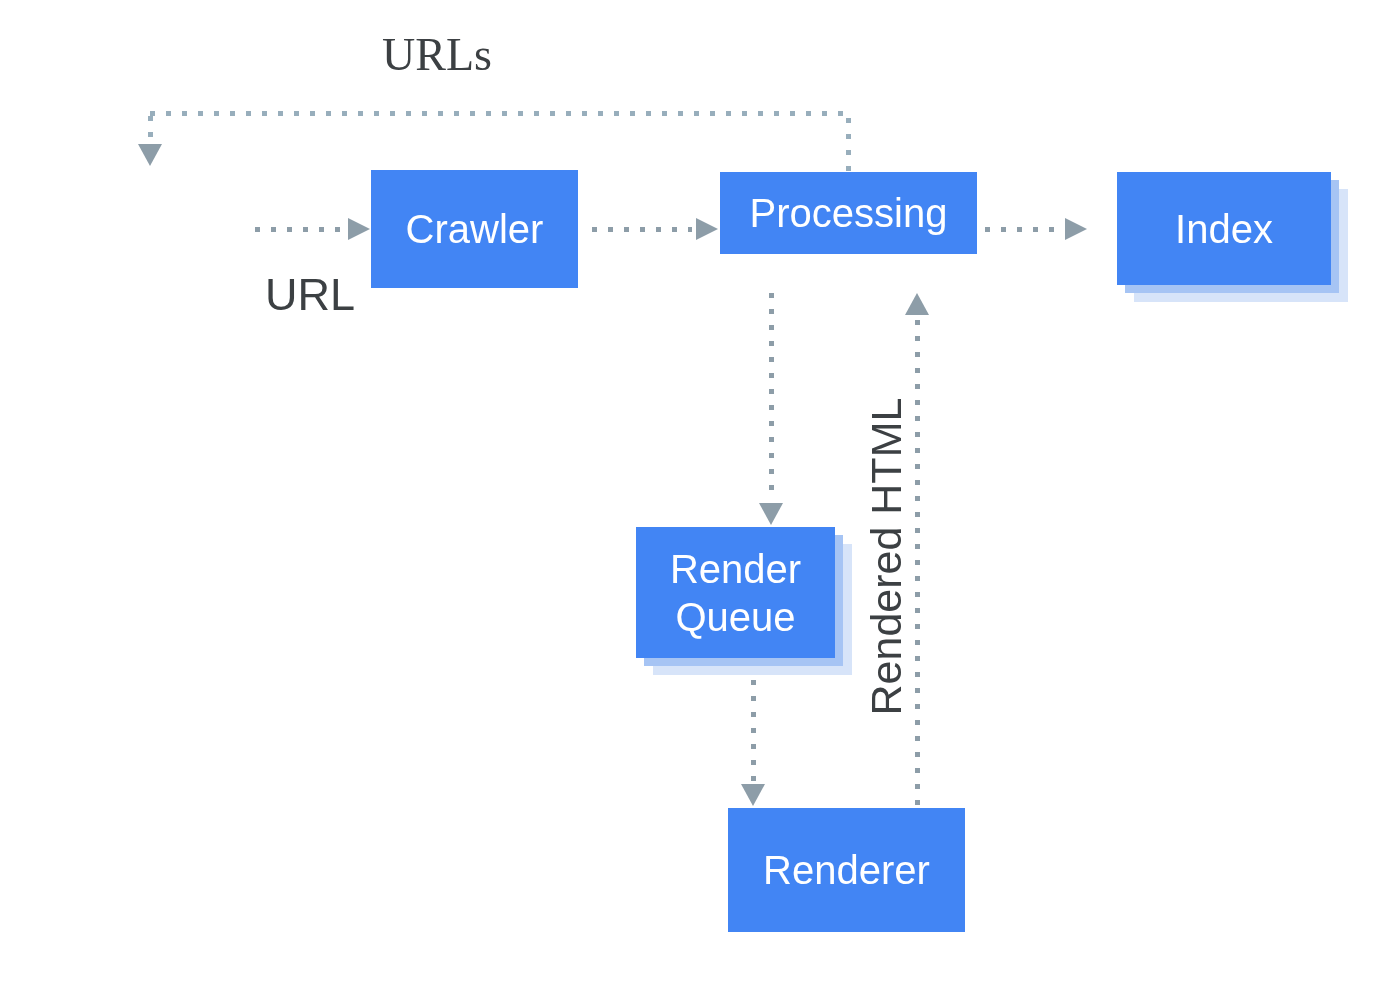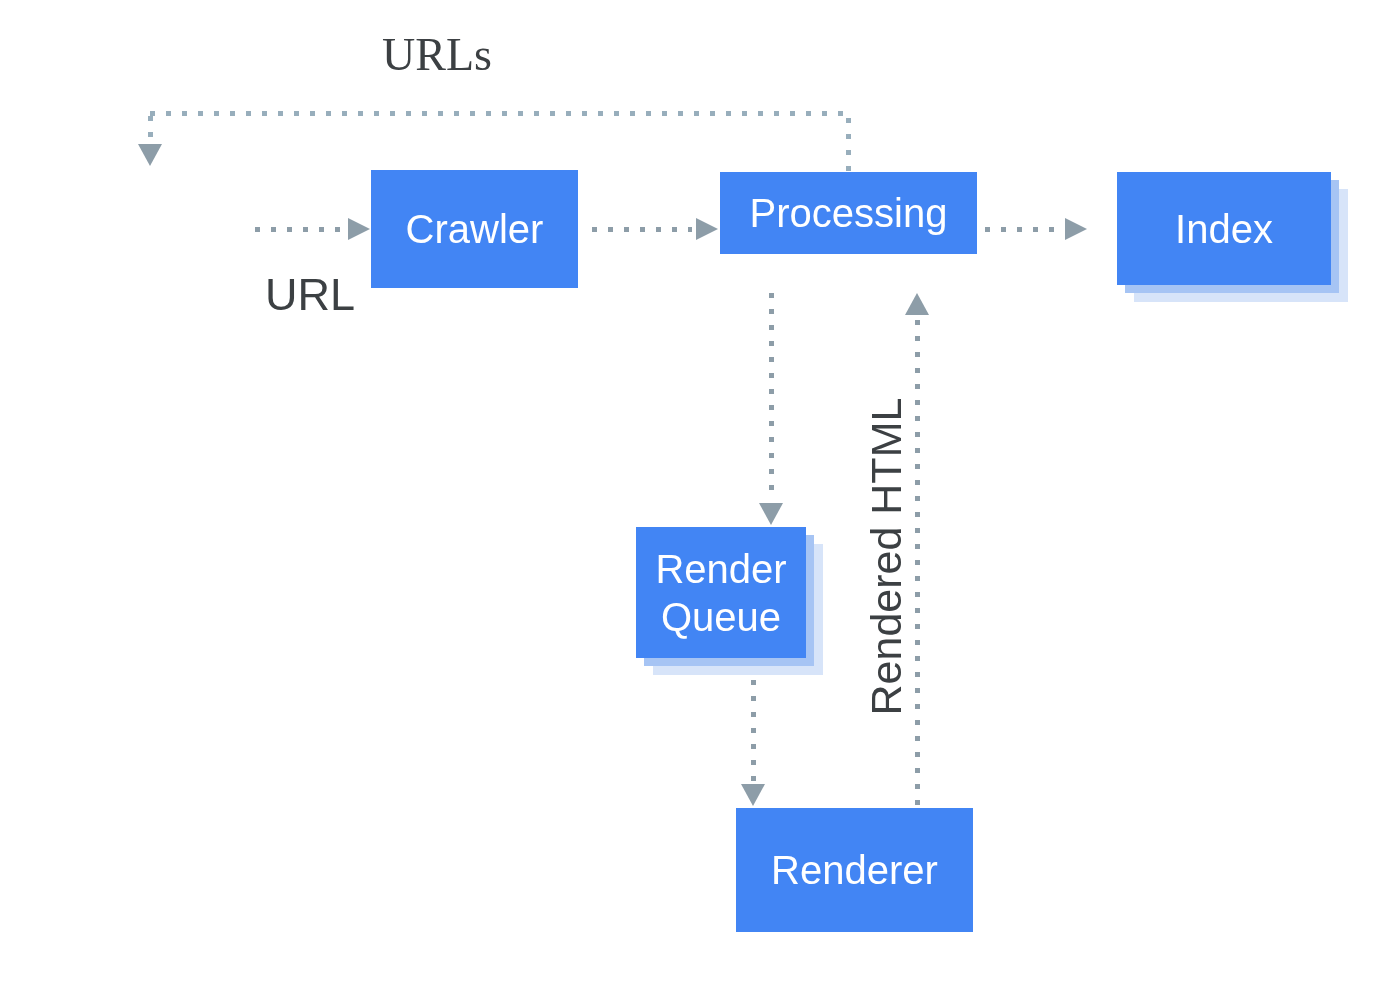--- a/index.html
+++ b/index.html
@@ -78,22 +78,22 @@
     text-align: center;
     white-space: nowrap;
   }
   .rotated { transform: rotate(-90deg); transform-origin: center center; }
 
   
   #node-crawl-queue  { left: 50px;   top: 169px; width: 183px; height: 121px; }
   #node-crawler      { left: 371px;  top: 170px; width: 207px; height: 118px; text-align: center; }
   #node-processing   { left: 720px;  top: 172px; width: 257px; height: 82px; }
   #node-index        { left: 1089px; top: 172px; width: 214px; height: 113px; margin-left: 28px; }
-  #node-render-queue { left: 636px;  top: 527px; width: 170px; height: 131px; }
-  #node-renderer     { left: 728px;  top: 808px; width: 237px; height: 124px; margin-left: 8px; }
+  #node-render-queue { left: 636px;  top: 527px; width: 199px; height: 131px; }
+  #node-renderer     { left: 728px;  top: 808px; width: 237px; height: 124px; }
 
   
   #loop-h        { left: 150px; top: 111px; width: 700px; }
   #loop-v-left   { left: 148px; top: 116px; height: 28px; }
   #loop-v-right  { left: 846px; top: 118px; height: 54px; }
   #loop-arrow    { left: 138px; top: 144px; }
 
   
   #edge-cq-cr-line  { left: 255px; top: 227px; width: 92px; }
   #edge-cq-cr-arrow { left: 348px; top: 218px; }

